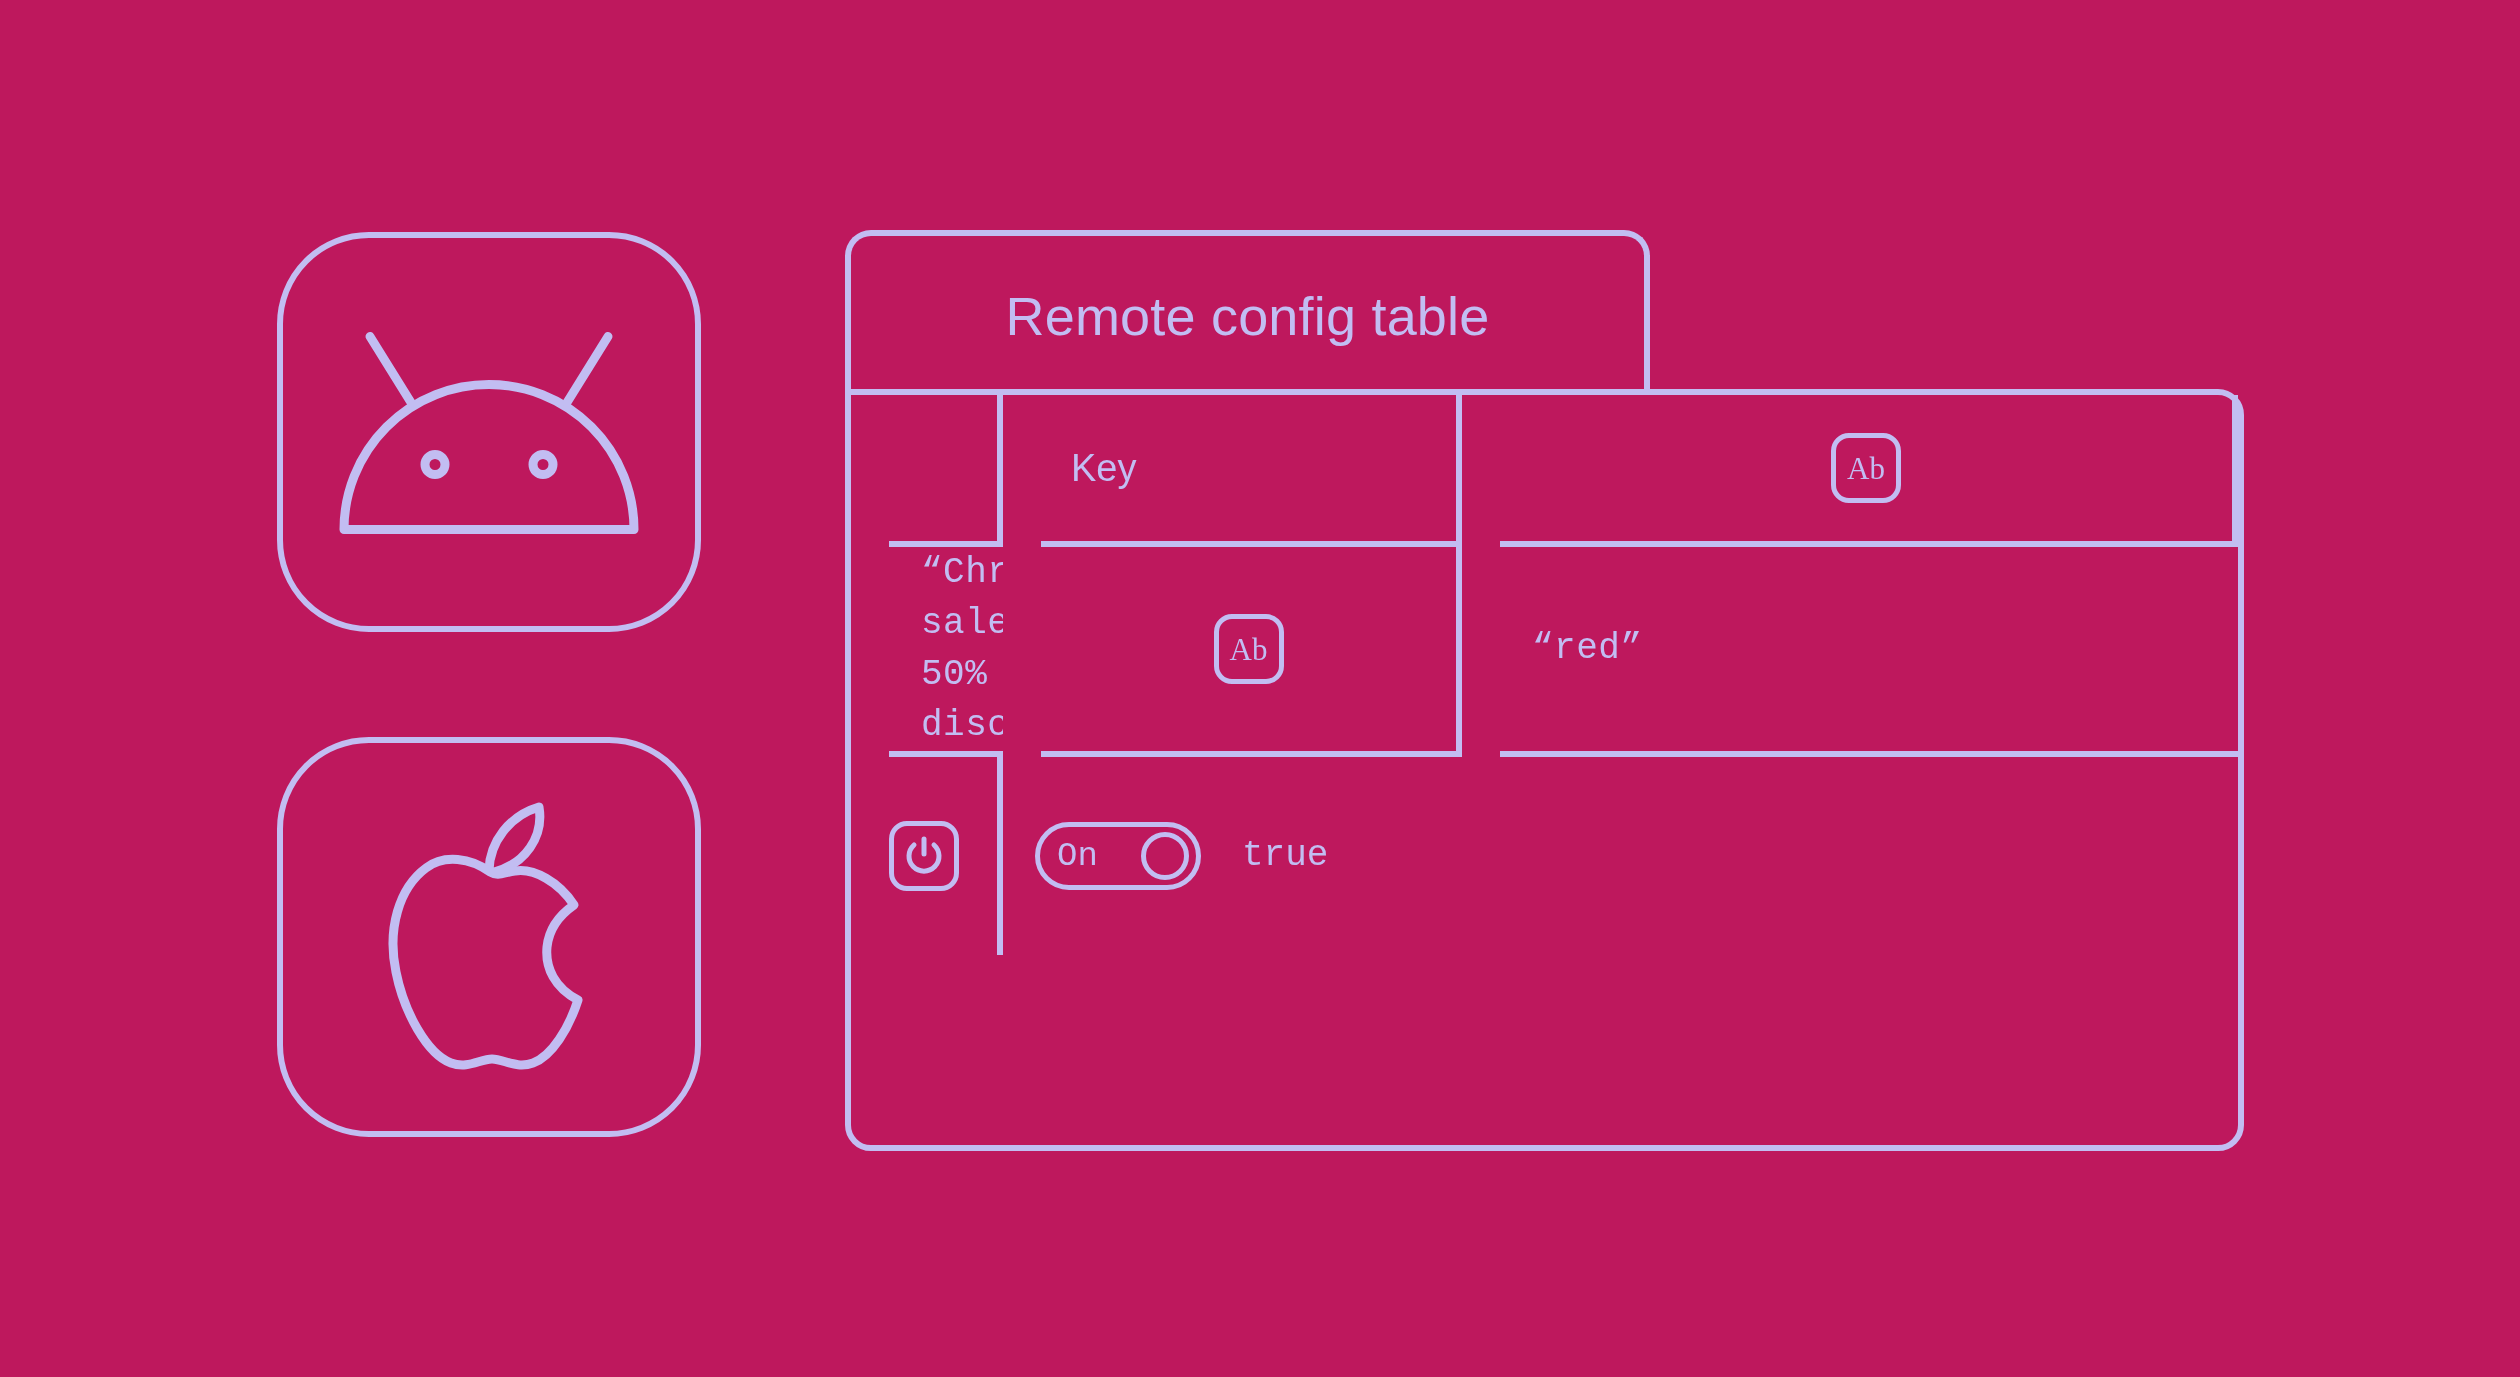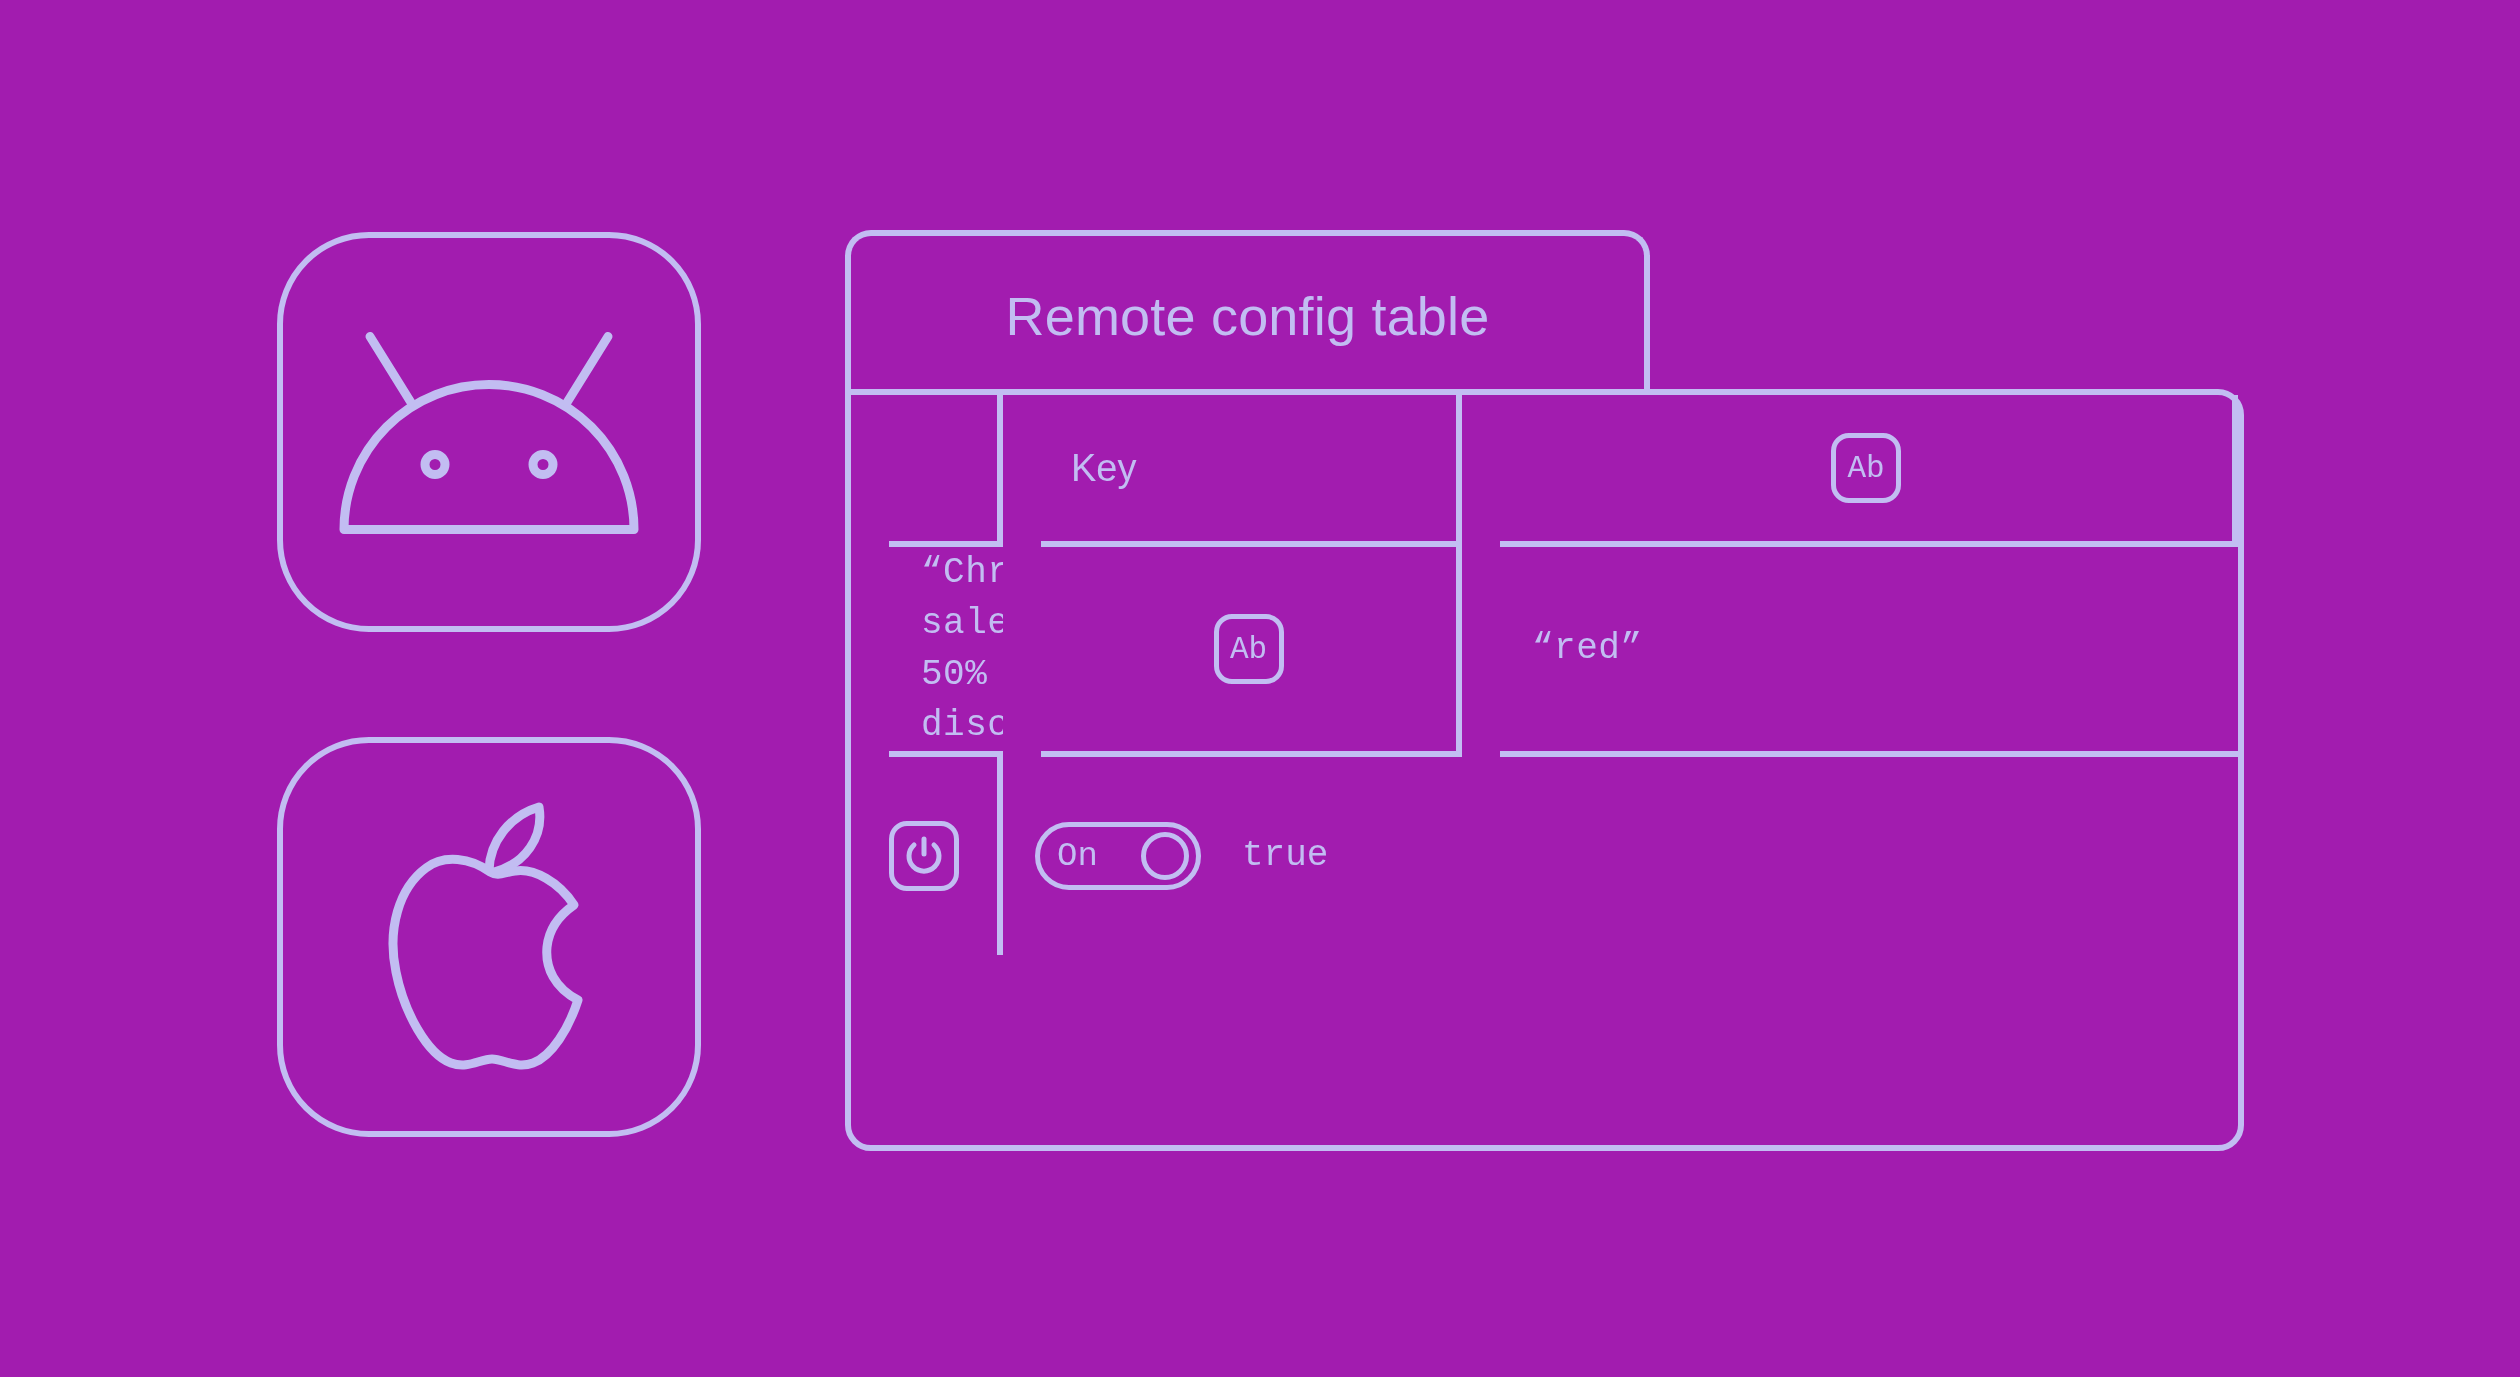--- a/index.html
+++ b/index.html
@@ -4,21 +4,21 @@
 <style>
   html, body {
     margin: 0;
     padding: 0;
     background: #68307f;
   }
   #root {
     position: relative;
     width: 2520px;
     height: 1377px;
-    background: #a21caf;
+    background: #be185d;
     overflow: hidden;
     font-family: "Liberation Sans", sans-serif;
   }
 
   
   .platform-tile {
     position: absolute;
     width: 424px;
     height: 400px;
     border: 6px solid #c2bdf2;
@@ -124,21 +124,21 @@
     width: 70px;
     height: 70px;
     border: 5px solid #c2bdf2;
     border-radius: 18px;
     box-sizing: border-box;
     display: flex;
     align-items: center;
     justify-content: center;
     color: #c2bdf2;
     font-size: 31px;
-    font-family: Liberation Mono, monospace;
+    font-family: Liberation Serif, serif;
     line-height: 1;
   }
   .mini-icon svg { display: block; }
 
   
   .toggle-row {
     display: flex;
     align-items: center;
     gap: 41px;
   }

